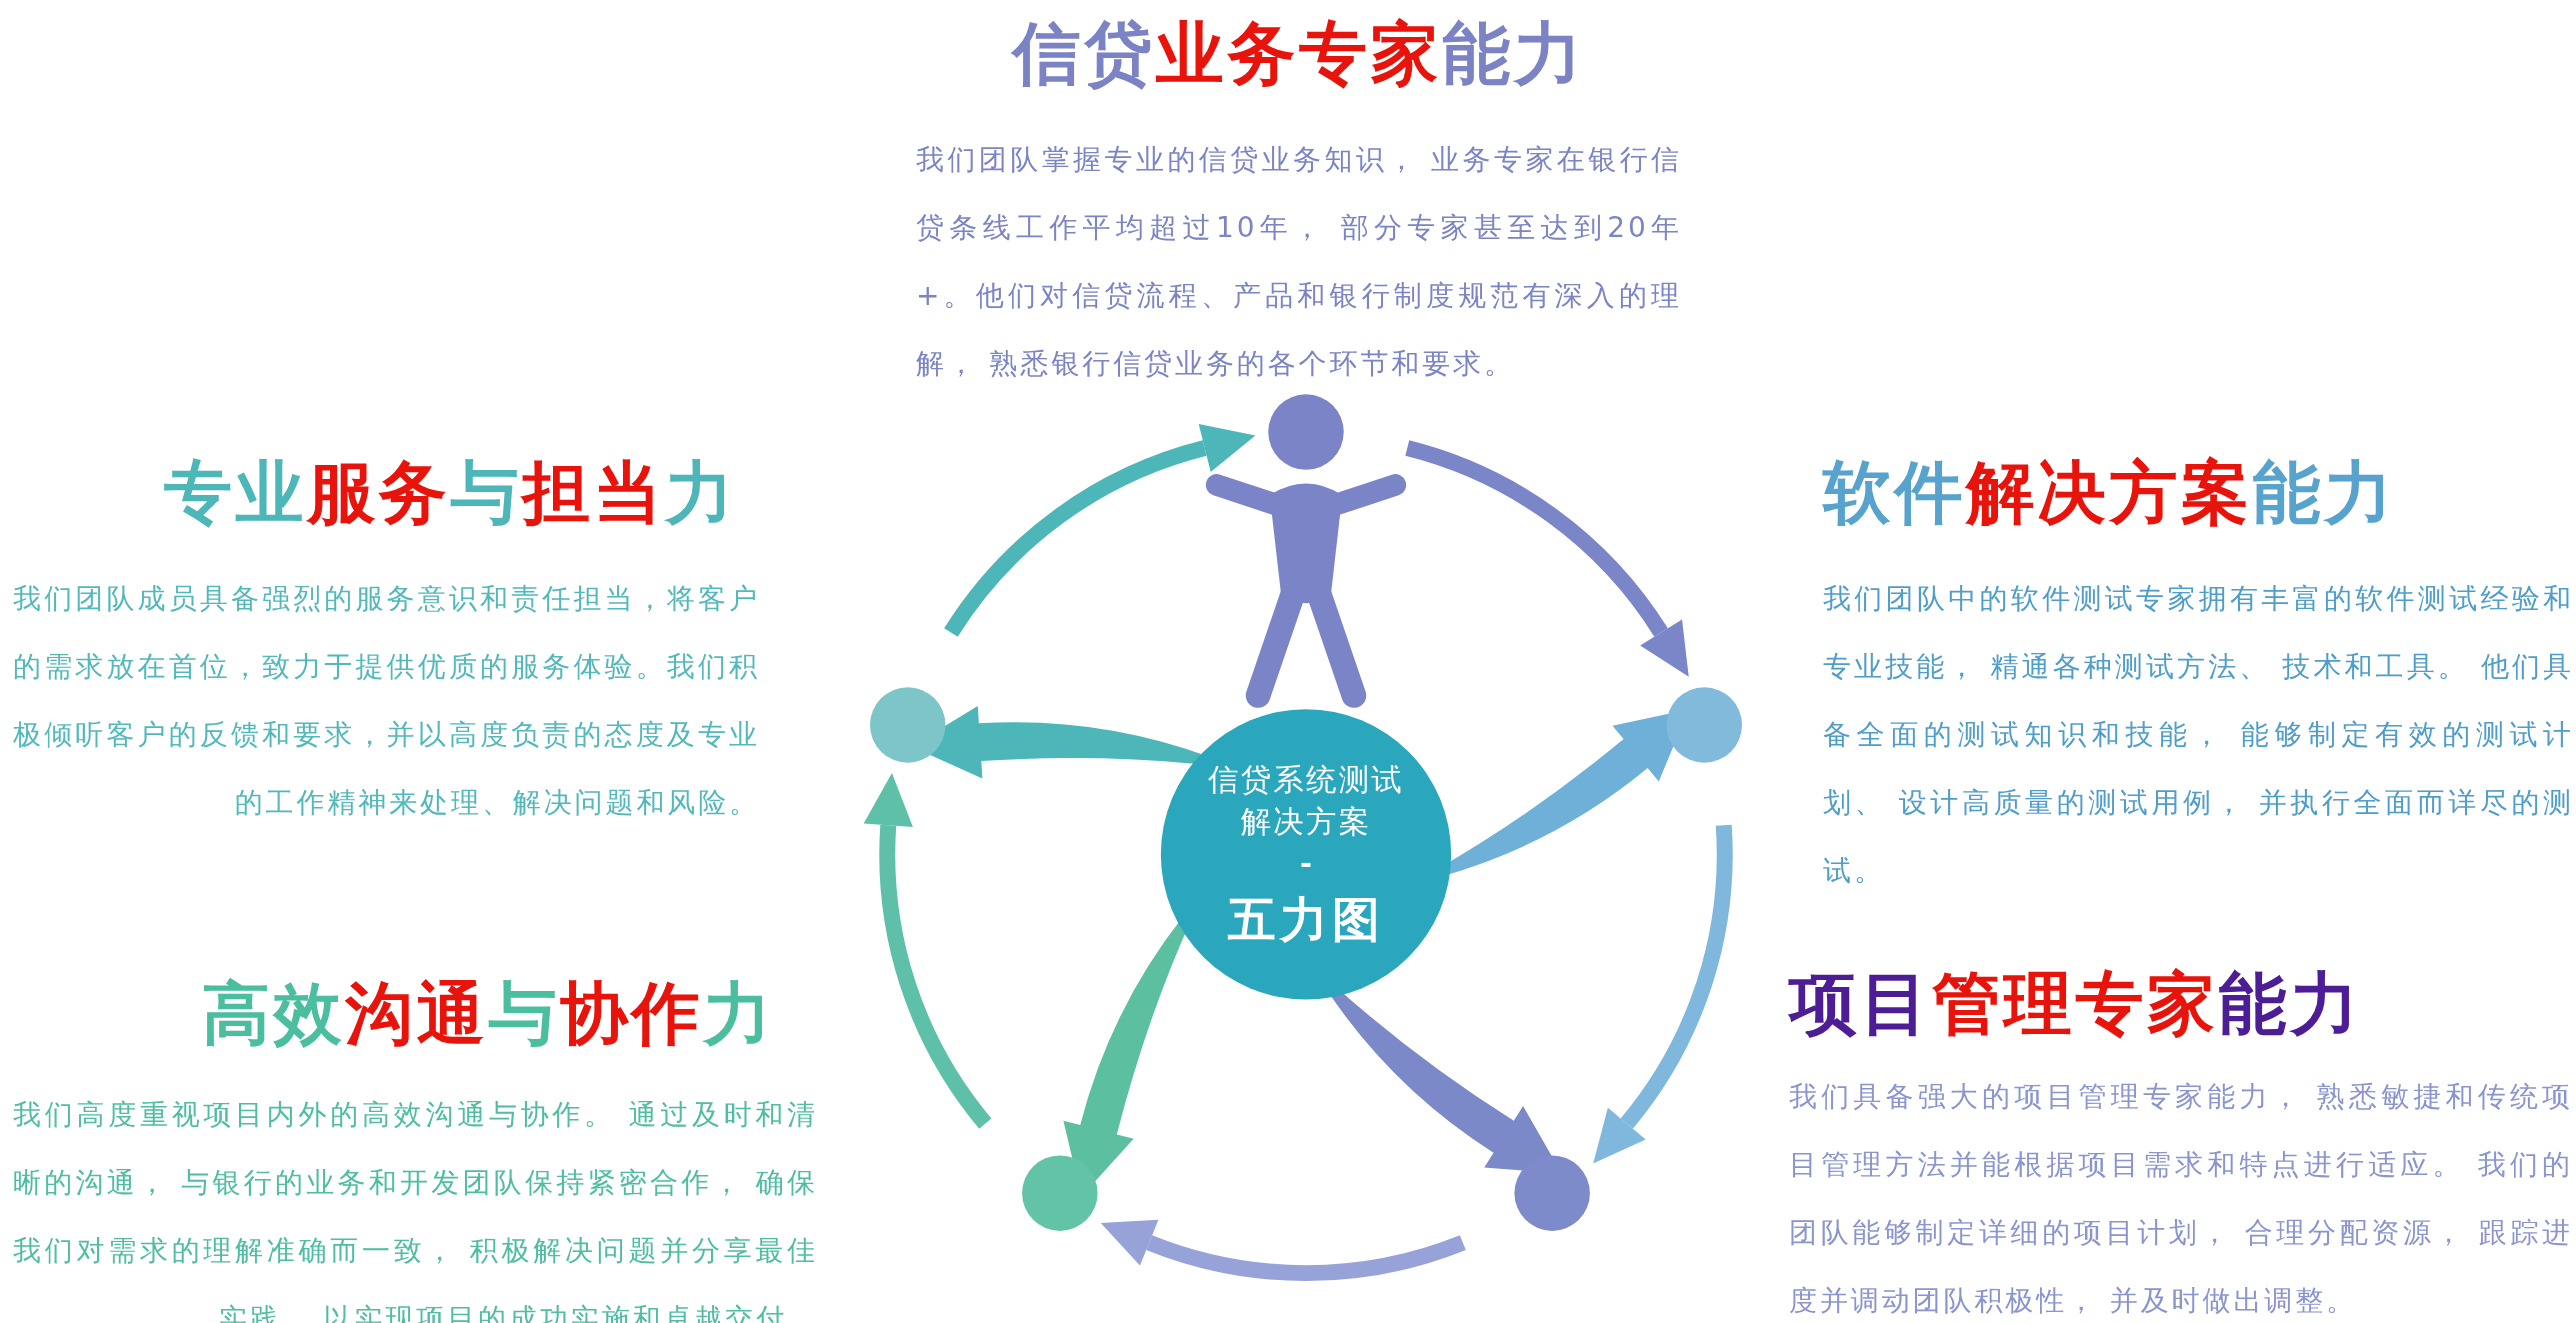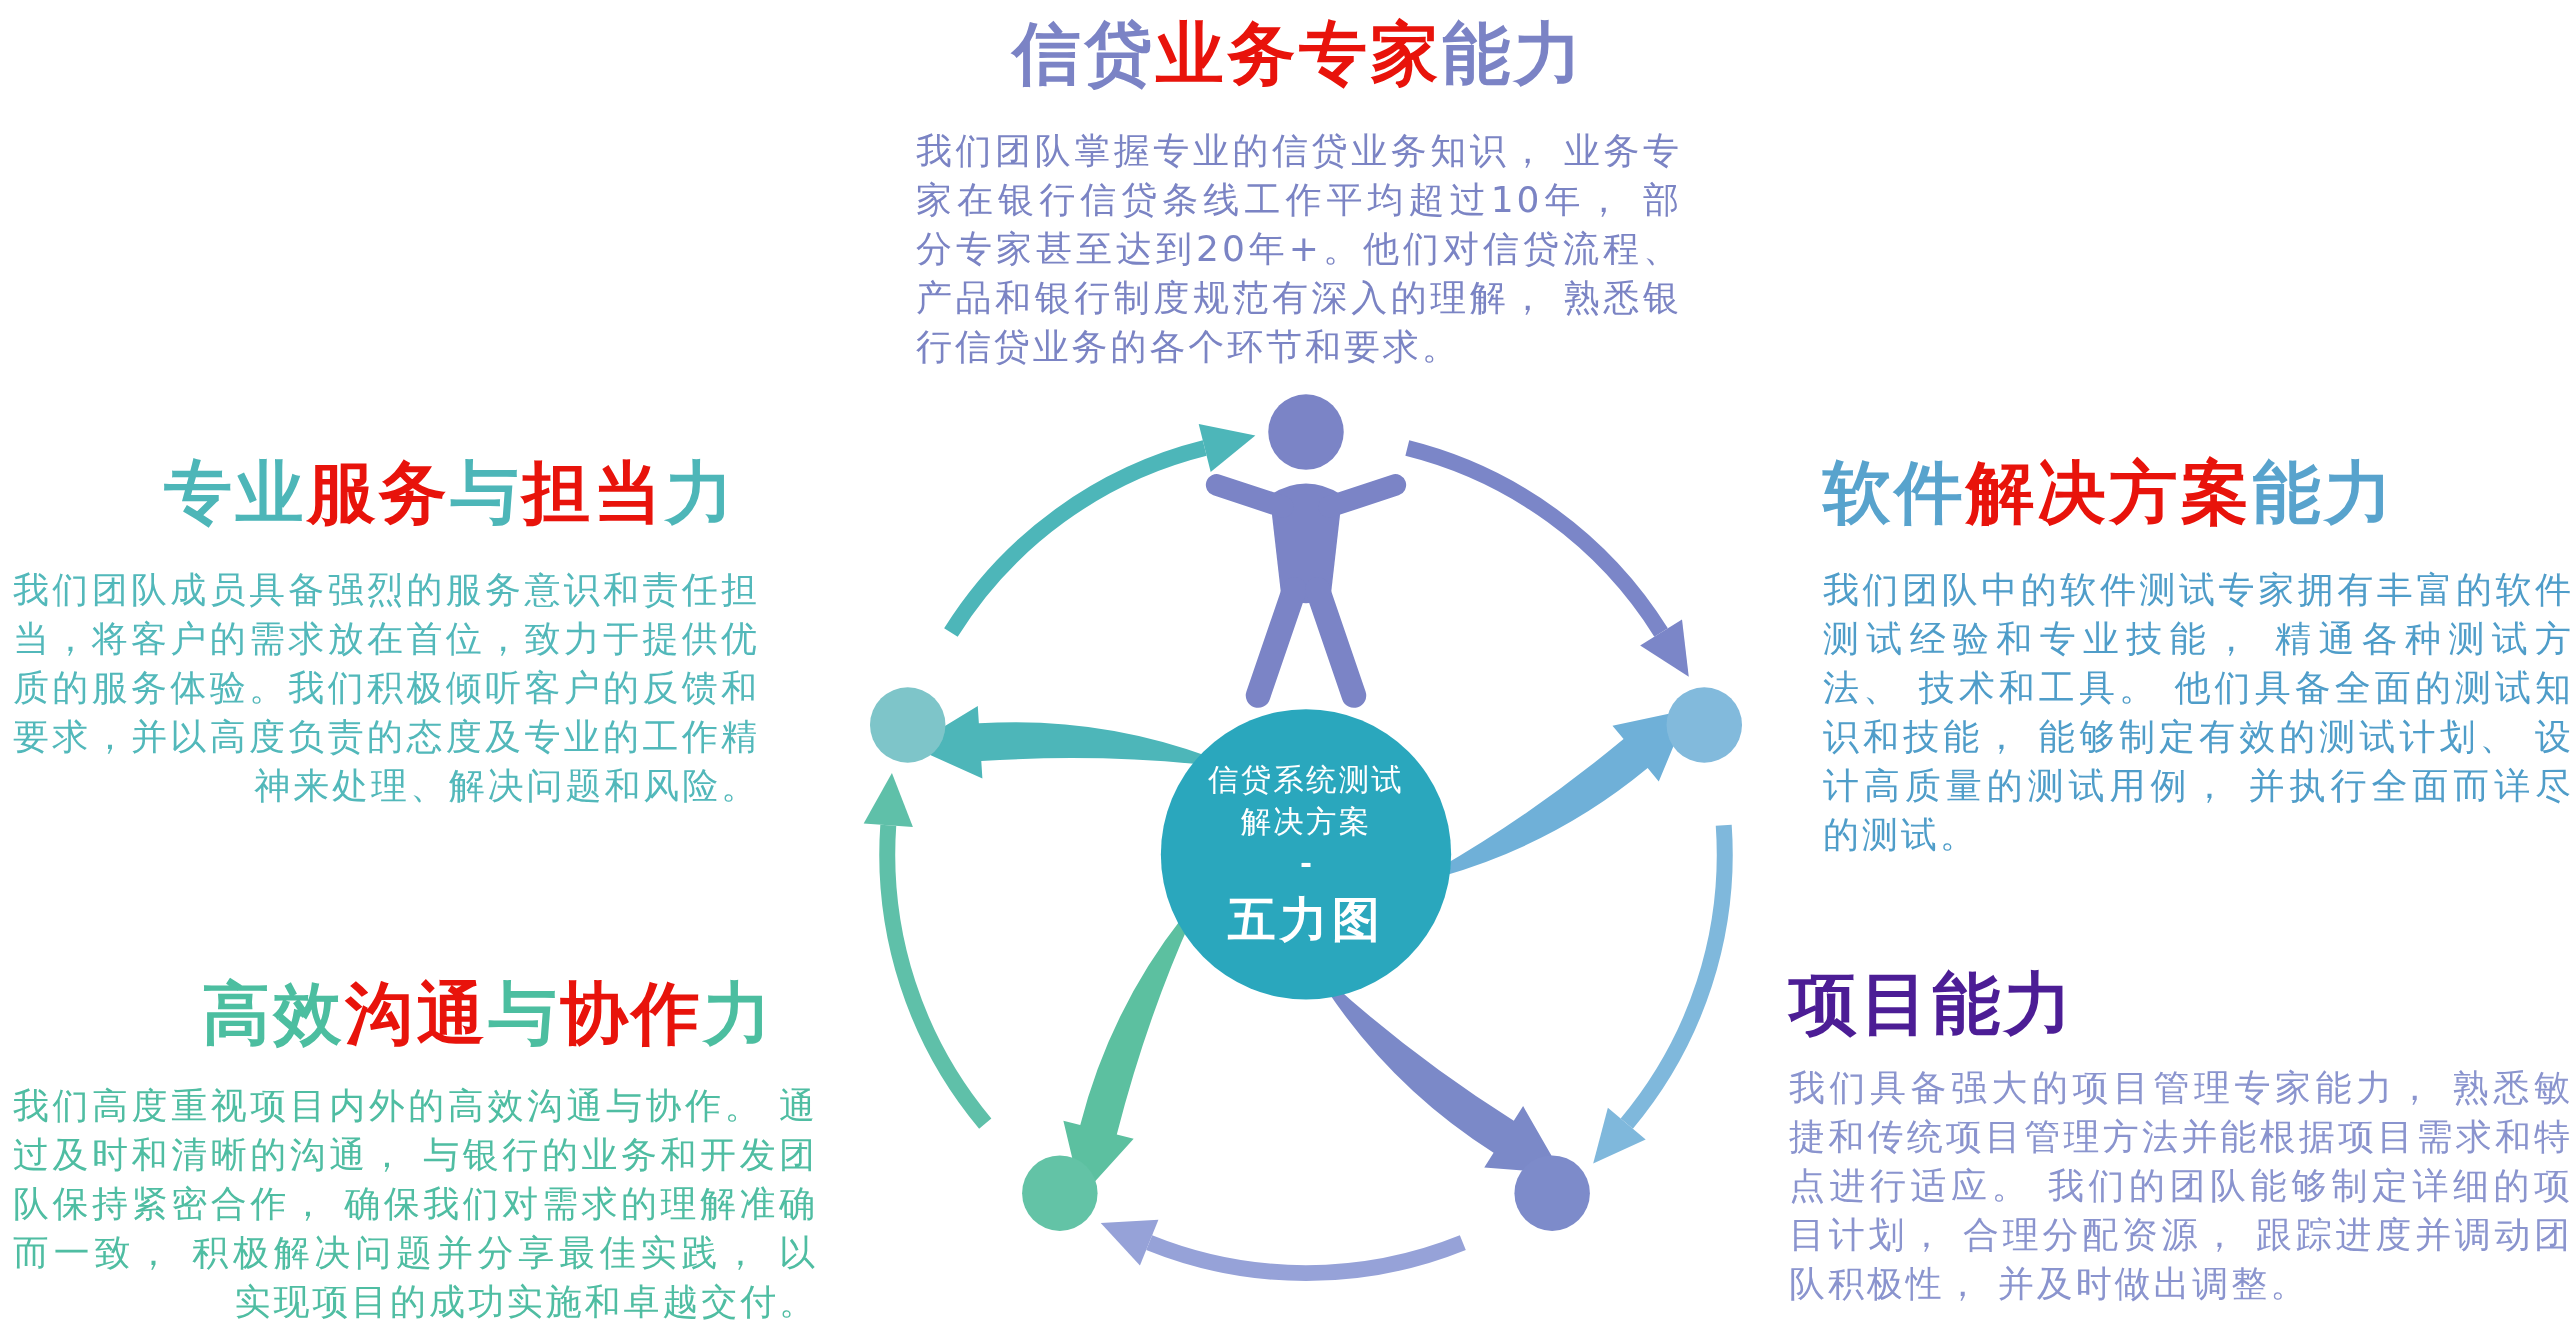--- a/index.html
+++ b/index.html
@@ -17,22 +17,22 @@
     margin:0;
     font-size:68px;
     font-weight:700;
     letter-spacing:3.6px;
     line-height:1.15;
     white-space:nowrap;
   }
   .heading.center{justify-content:center;}
   .body{
     margin:0;
-    font-size:36px;
-    line-height:49px;
+    font-size:28px;
+    line-height:68px;
     letter-spacing:2.9px;
     text-align:justify;
   }
   .last-right{text-align-last:right;}
   
   .t-red{color:#e8130b;}
   .t-purple{color:#7b83c5;}
   .t-teal{color:#4db6b8;}
   .t-green{color:#4cbea0;}
   .t-blue{color:#58a3cd;}
@@ -113,20 +113,21 @@
         <span class="t-blue">软件</span>
         <span class="t-red">解决方案</span>
         <span class="t-blue">能力</span>
       </h2>
     <p class="body b-blue">我们团队中的软件测试专家拥有丰富的软件测试经验和专业技能， 精通各种测试方法、 技术和工具。 他们具备全面的测试知识和技能， 能够制定有效的测试计划、 设计高质量的测试用例， 并执行全面而详尽的测试。</p>
   </div>
 
   <div class="section sec-right-bottom">
     <h2 class="heading">
         <span class="t-peri">项目</span>
+        <span class="t-red">管理专家</span>
         <span class="t-peri">能力</span>
       </h2>
     <p class="body b-peri">我们具备强大的项目管理专家能力， 熟悉敏捷和传统项目管理方法并能根据项目需求和特点进行适应。 我们的团队能够制定详细的项目计划， 合理分配资源， 跟踪进度并调动团队积极性， 并及时做出调整。</p>
   </div>
 
   <svg id="force-svg" viewBox="0 0 1400 1324">
     <path d="M 566.5186537813016 542.5121310083232
                Q 412.5474997189739 486.0525677027339 249.24749971897387 496.45256770273386
                L 247.72211484418054 472.5010917360267
                L 156.09207429845074 528.437981796057

